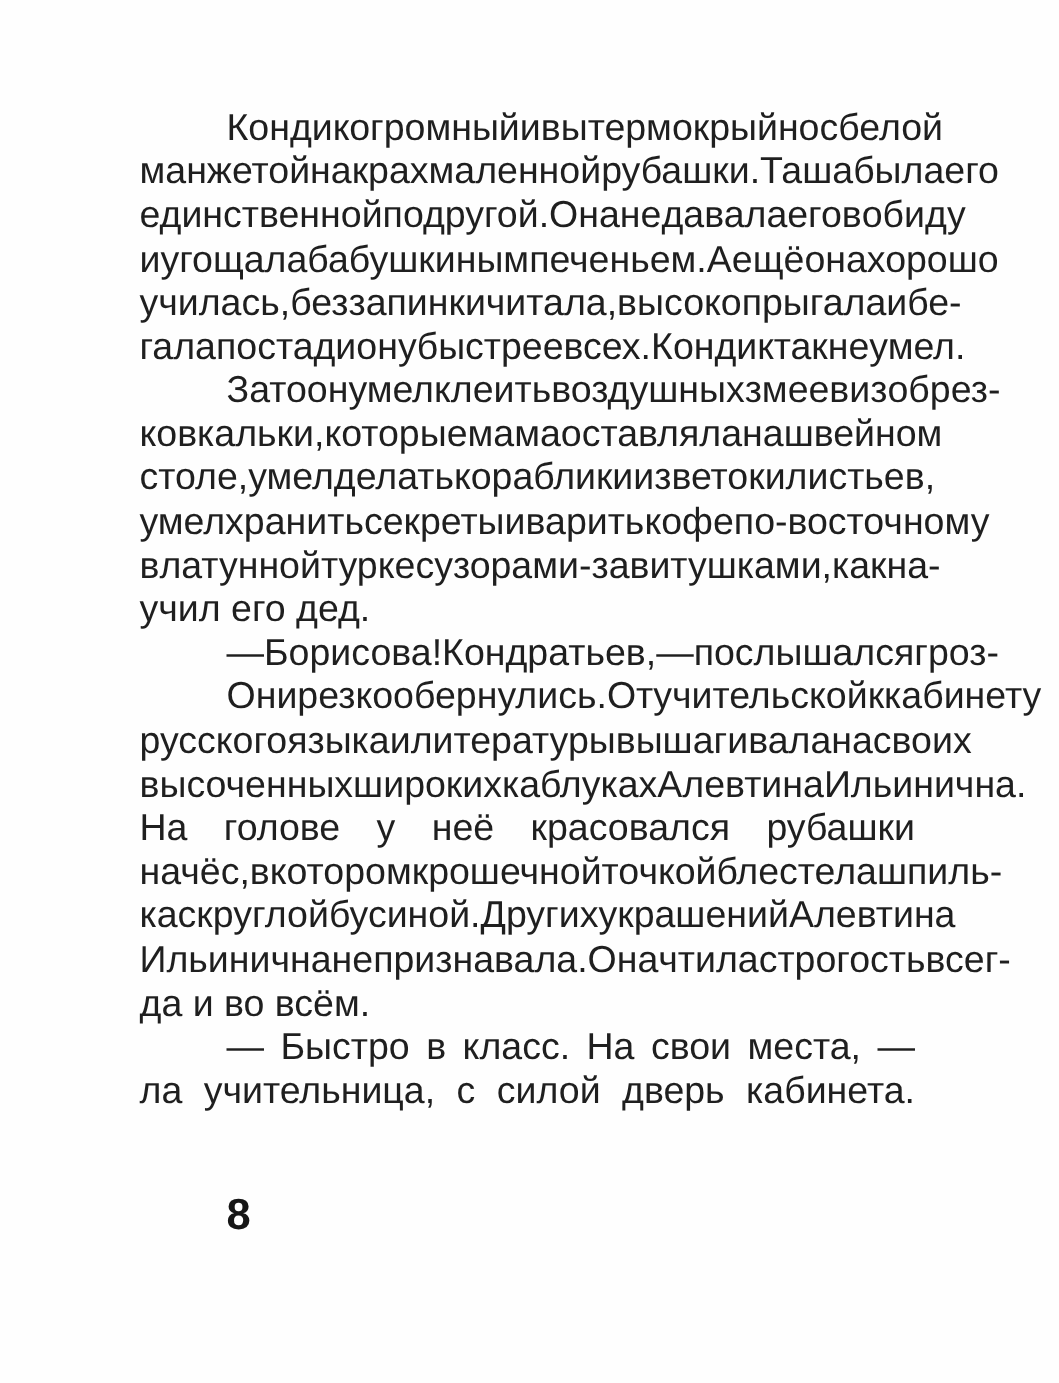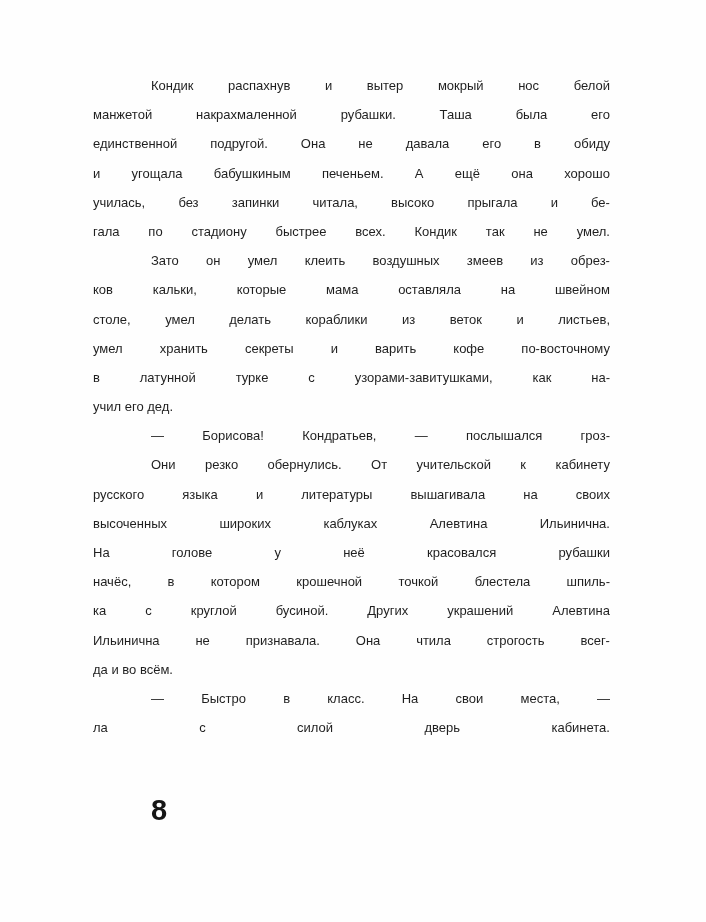--- a/index.html
+++ b/index.html
@@ -20,22 +20,23 @@
   }
   .text-block {
     position: absolute;
     left: 93px;
     top: 71px;
     width: 517px;
   }
   .line {
     height: 29.2px;
     line-height: 29.2px;
-    font-size: 13px;
+    font-size: 25px;
     white-space: nowrap;
+    align-items: flex-end;
   }
   .line.j {
     display: flex;
     justify-content: space-between;
   }
   .line.j span {
     display: inline-block;
   }
   .line.indent {
     padding-left: 58px;
@@ -50,21 +51,21 @@
     color: #161616;
   }
 </style>
 </head>
 <body>
 
 <div class="book-page">
   <div class="text-block">
       <div class="line j indent">
         <span>Кондик</span>
-        <span>распахнув</span>
+        <span>огромный</span>
         <span>и</span>
         <span>вытер</span>
         <span>мокрый</span>
         <span>нос</span>
         <span>белой</span>
       </div>
       <div class="line j">
         <span>манжетой</span>
         <span>накрахмаленной</span>
         <span>рубашки.</span>
@@ -235,20 +236,21 @@
         <span>Быстро</span>
         <span>в</span>
         <span>класс.</span>
         <span>На</span>
         <span>свои</span>
         <span>места,</span>
         <span>—</span>
       </div>
       <div class="line j">
         <span>ла</span>
+        <span>учительница,</span>
         <span>с</span>
         <span>силой</span>
         <span>дверь</span>
         <span>кабинета.</span>
       </div>
     </div>
   <div class="page-number">8</div>
 </div>
 
 </body></html>

